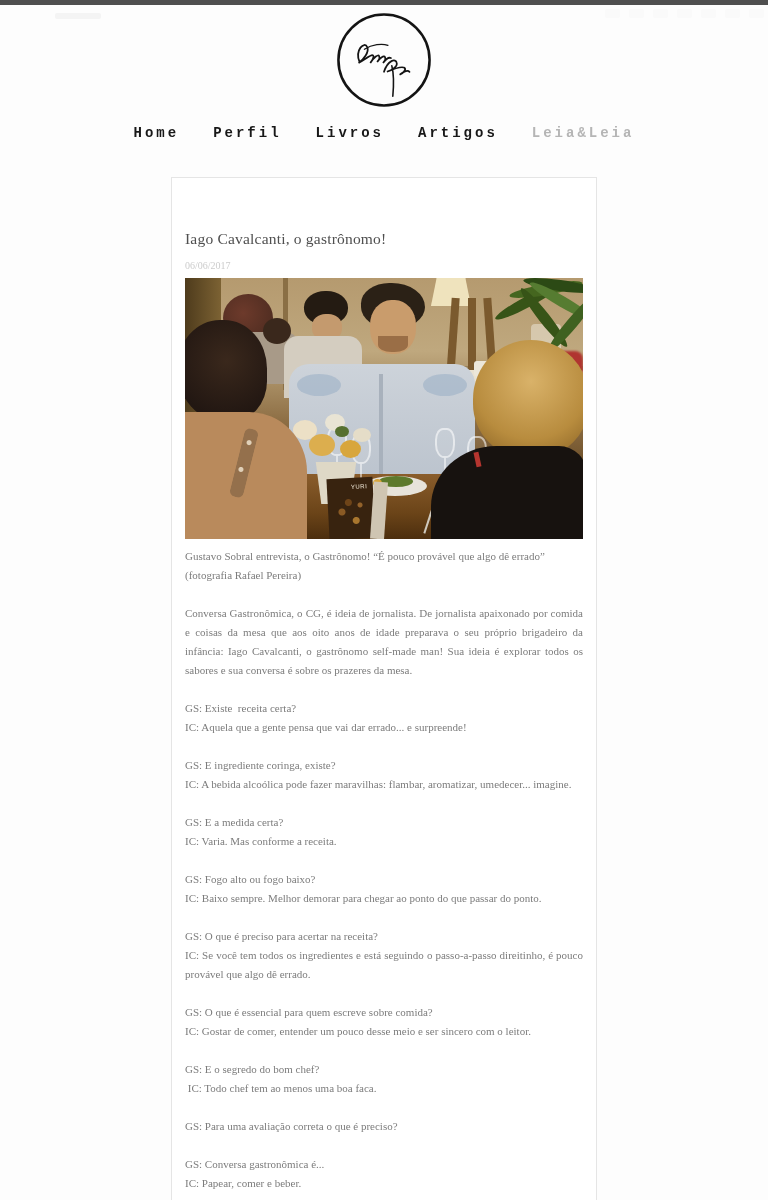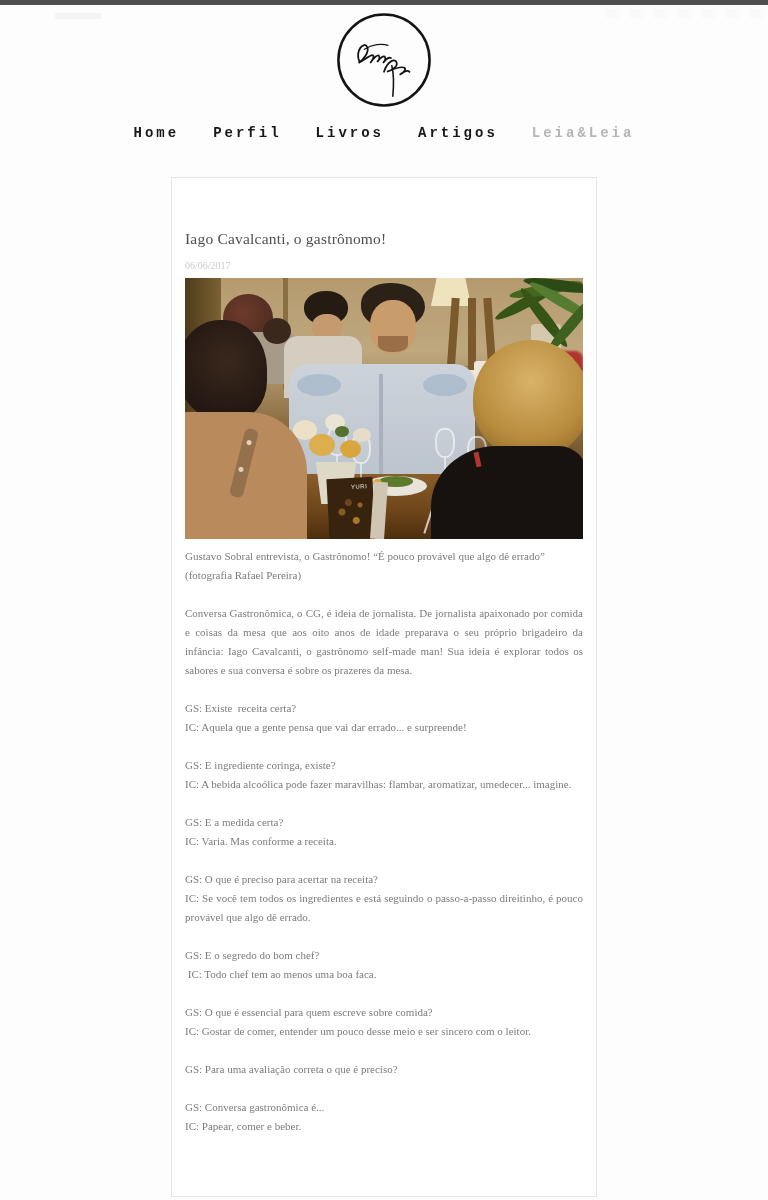--- a/index.html
+++ b/index.html
@@ -199,19 +199,20 @@
   </div>
 
   <p class="caption">Gustavo Sobral entrevista, o Gastrônomo! “É pouco provável que algo dê errado”
 (fotografia Rafael Pereira)</p>
 
   <p class="copy">Conversa Gastronômica, o CG, é ideia de jornalista. De jornalista apaixonado por comida e coisas da mesa que aos oito anos de idade preparava o seu próprio brigadeiro da infância: Iago Cavalcanti, o gastrônomo self-made man! Sua ideia é explorar todos os sabores e sua conversa é sobre os prazeres da mesa.</p>
 
   <p class="qa"><span>GS: Existe  receita certa?</span><br><span>IC: Aquela que a gente pensa que vai dar errado... e surpreende!</span></p>
   <p class="qa"><span>GS: E ingrediente coringa, existe?</span><br><span>IC: A bebida alcoólica pode fazer maravilhas: flambar, aromatizar, umedecer... imagine.</span></p>
   <p class="qa"><span>GS: E a medida certa?</span><br><span>IC: Varia. Mas conforme a receita.</span></p>
+  <p class="qa"><span>GS: Fogo alto ou fogo baixo?</span><br><span>IC: Baixo sempre. Melhor demorar para chegar ao ponto do que passar do ponto.</span></p>
   <p class="qa"><span>GS: O que é preciso para acertar na receita?</span><br><span>IC: Se você tem todos os ingredientes e está seguindo o passo-a-passo direitinho, é pouco provável que algo dê errado.</span></p>
+  <p class="qa"><span>GS: O que é essencial para quem escreve sobre comida?</span><br><span>IC: Gostar de comer, entender um pouco desse meio e ser sincero com o leitor.</span></p>
   <p class="qa"><span>GS: E o segredo do bom chef?</span><br><span> IC: Todo chef tem ao menos uma boa faca.</span></p>
-  <p class="qa"><span>GS: O que é essencial para quem escreve sobre comida?</span><br><span>IC: Gostar de comer, entender um pouco desse meio e ser sincero com o leitor.</span></p>
   <p class="qa"><span>GS: Para uma avaliação correta o que é preciso?</span><br></p>
   <p class="qa"><span>GS: Conversa gastronômica é...</span><br><span>IC: Papear, comer e beber.</span></p>
 
 </main>
 
 </body></html>

